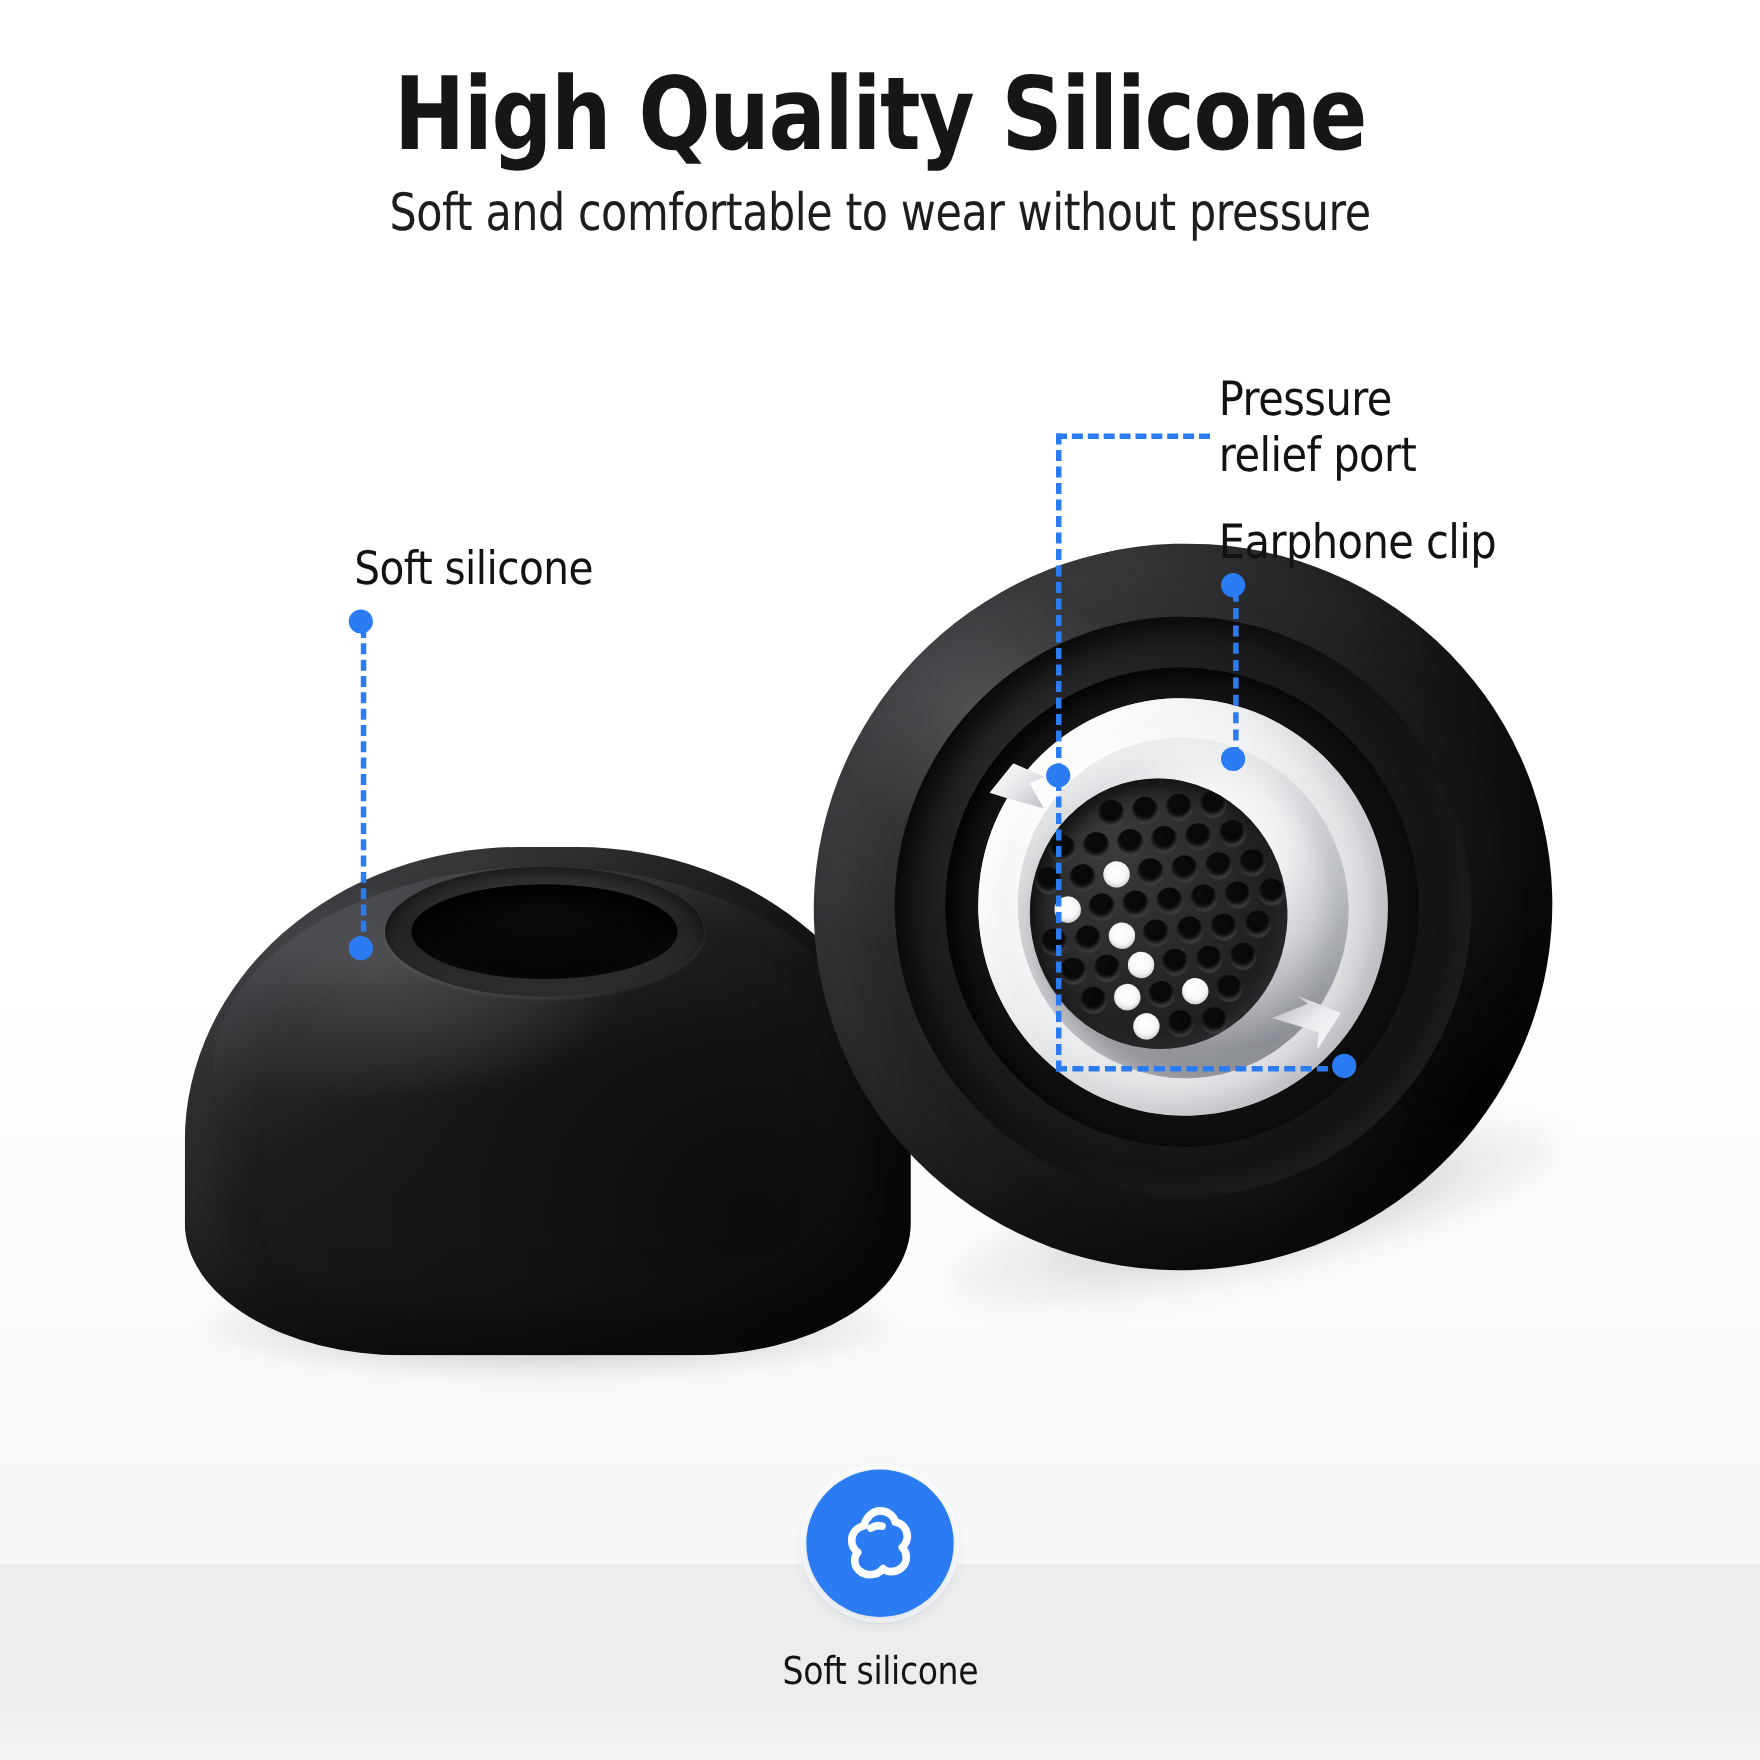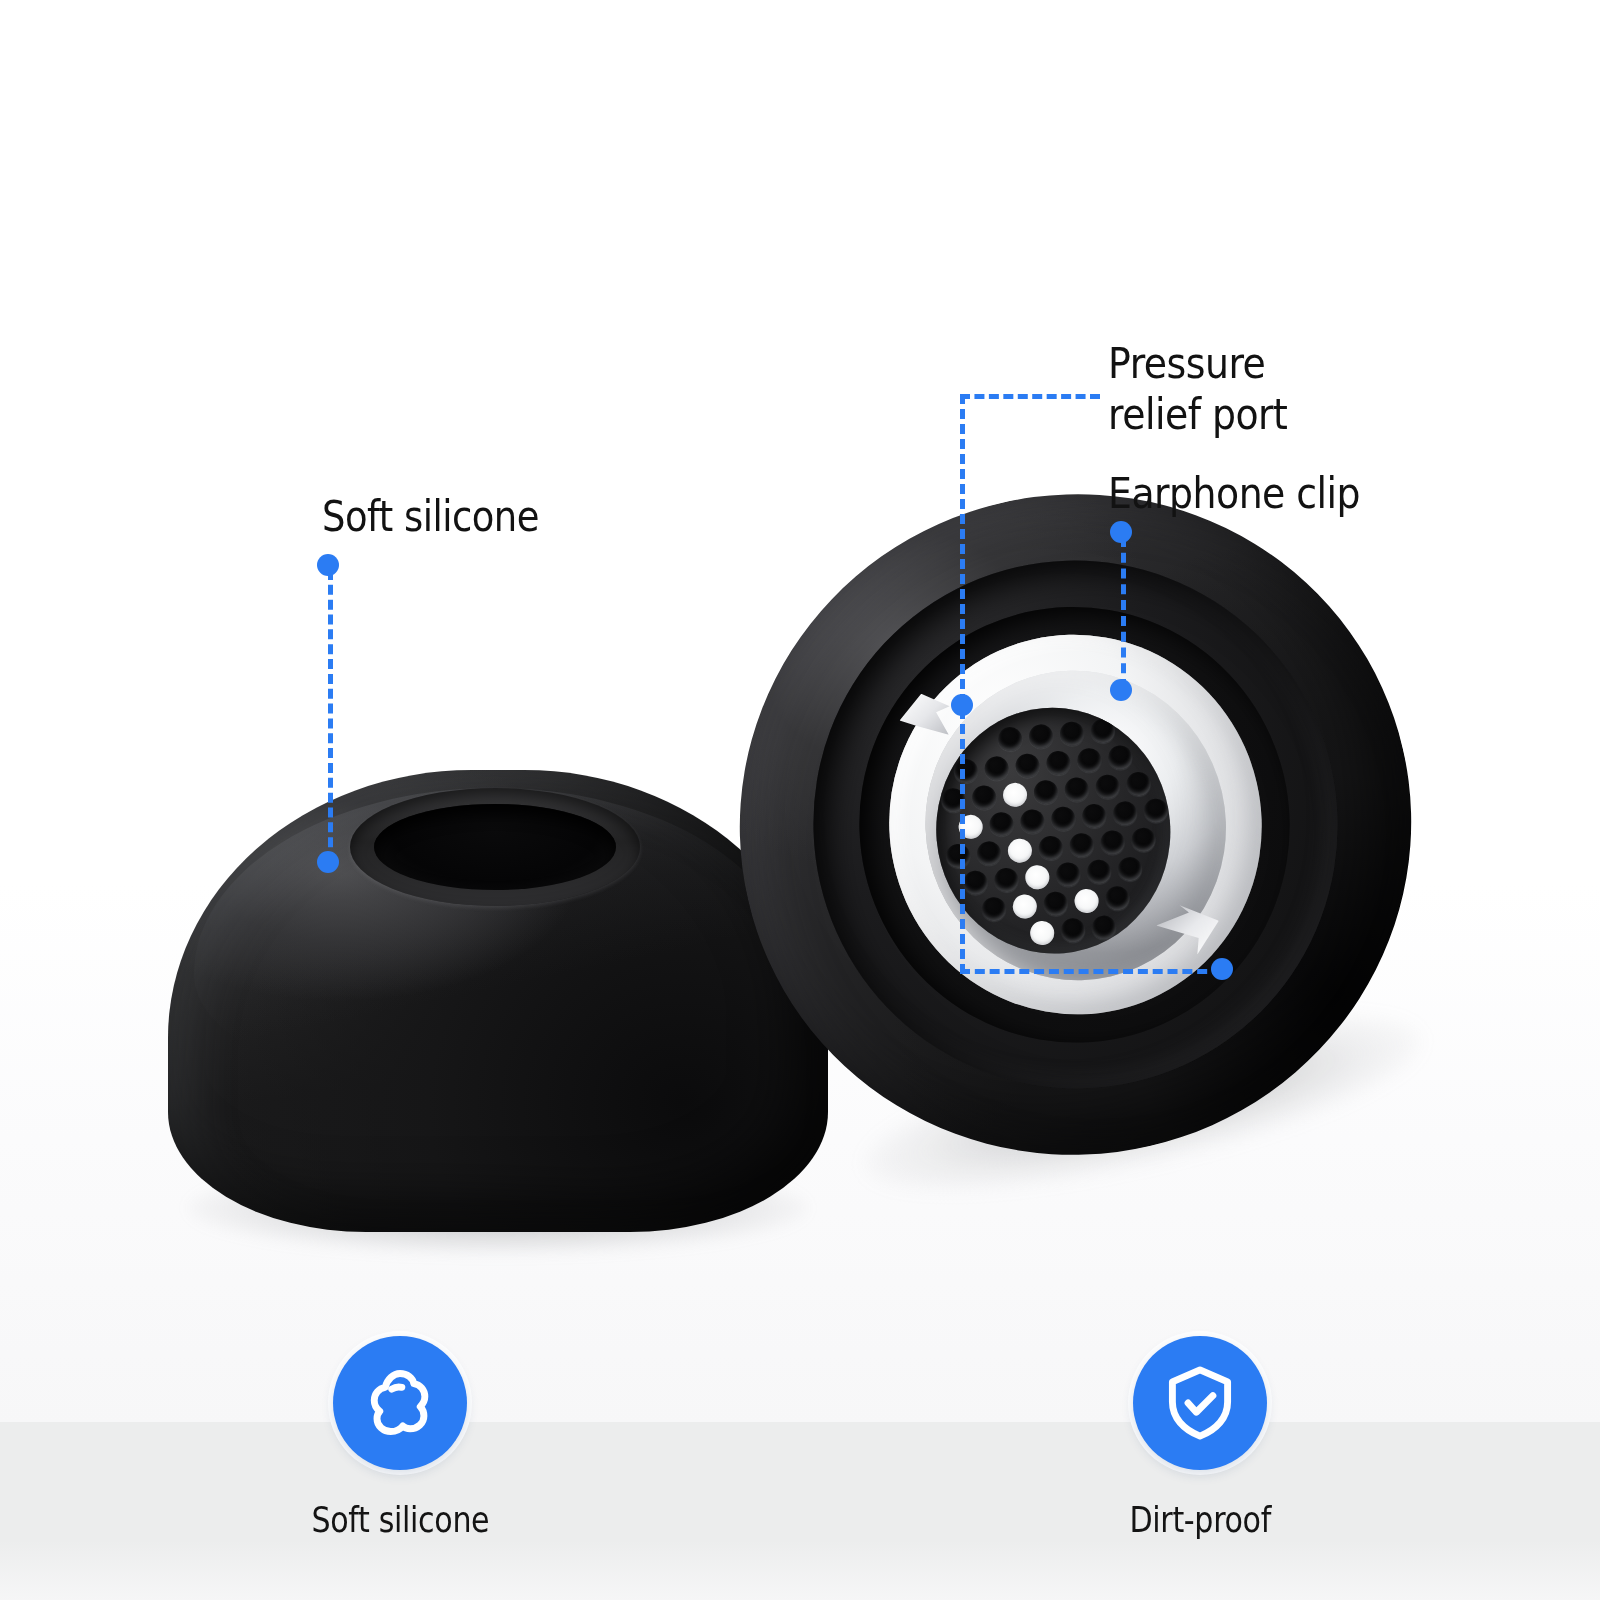--- a/index.html
+++ b/index.html
@@ -321,20 +321,24 @@
 </style>
 </head>
 <body>
 
 <div id="page">
 
   <div class="bg-main"></div>
   <div class="bg-gray-band"></div>
   <div class="band-fade"></div>
 
+  <div class="header">
+    <div class="title">High Quality Silicone</div>
+    <div class="subtitle">Soft and comfortable to wear without pressure</div>
+  </div>
 
   <div class="tip-left-wrap">
     <div class="tip-left-shadow"></div>
     <div class="tip-left-body"></div>
     <div class="tip-left-rimlight"></div>
     <div class="tip-left-hole-outer"></div>
     <div class="tip-left-hole-inner"></div>
   </div>
 
   <div class="tip-right-wrap">
@@ -421,25 +425,16 @@
         <svg viewBox="0 0 100 100" fill="none" stroke="#ffffff" stroke-width="7.5" stroke-linecap="round" stroke-linejoin="round">
           <path d="M50 18c8 0 14 5 15 11 7 1 12 7 12 14 0 4-2 8-5 11 3 3 4 6 4 10 0 8-7 14-15 14-3 0-6-1-8-3-3 4-8 6-13 6-8 0-15-6-15-14 0-3 1-6 3-8-4-3-6-7-6-12 0-7 5-13 12-14 2-9 9-15 16-15z"></path>
           <path d="M41 35c3-2 7-3 11-2"></path>
         </svg>
       </div>
       <div class="feature-label">Soft silicone</div>
     </div>
 
 
 
-    <div class="feature">
-      <div class="feature-icon">
-        <svg viewBox="0 0 100 100" fill="none" stroke="#ffffff" stroke-width="7.5" stroke-linecap="round" stroke-linejoin="round">
-          <path d="M50 14 20 27v22c0 17 12 30 30 37 18-7 30-20 30-37V27L50 14z"></path>
-          <path d="M37 50l9 10 18-18"></path>
-        </svg>
-      </div>
-      <div class="feature-label">Dirt-proof</div>
-    </div>
 
   </div>
 
 </div>
 
 </body></html>

